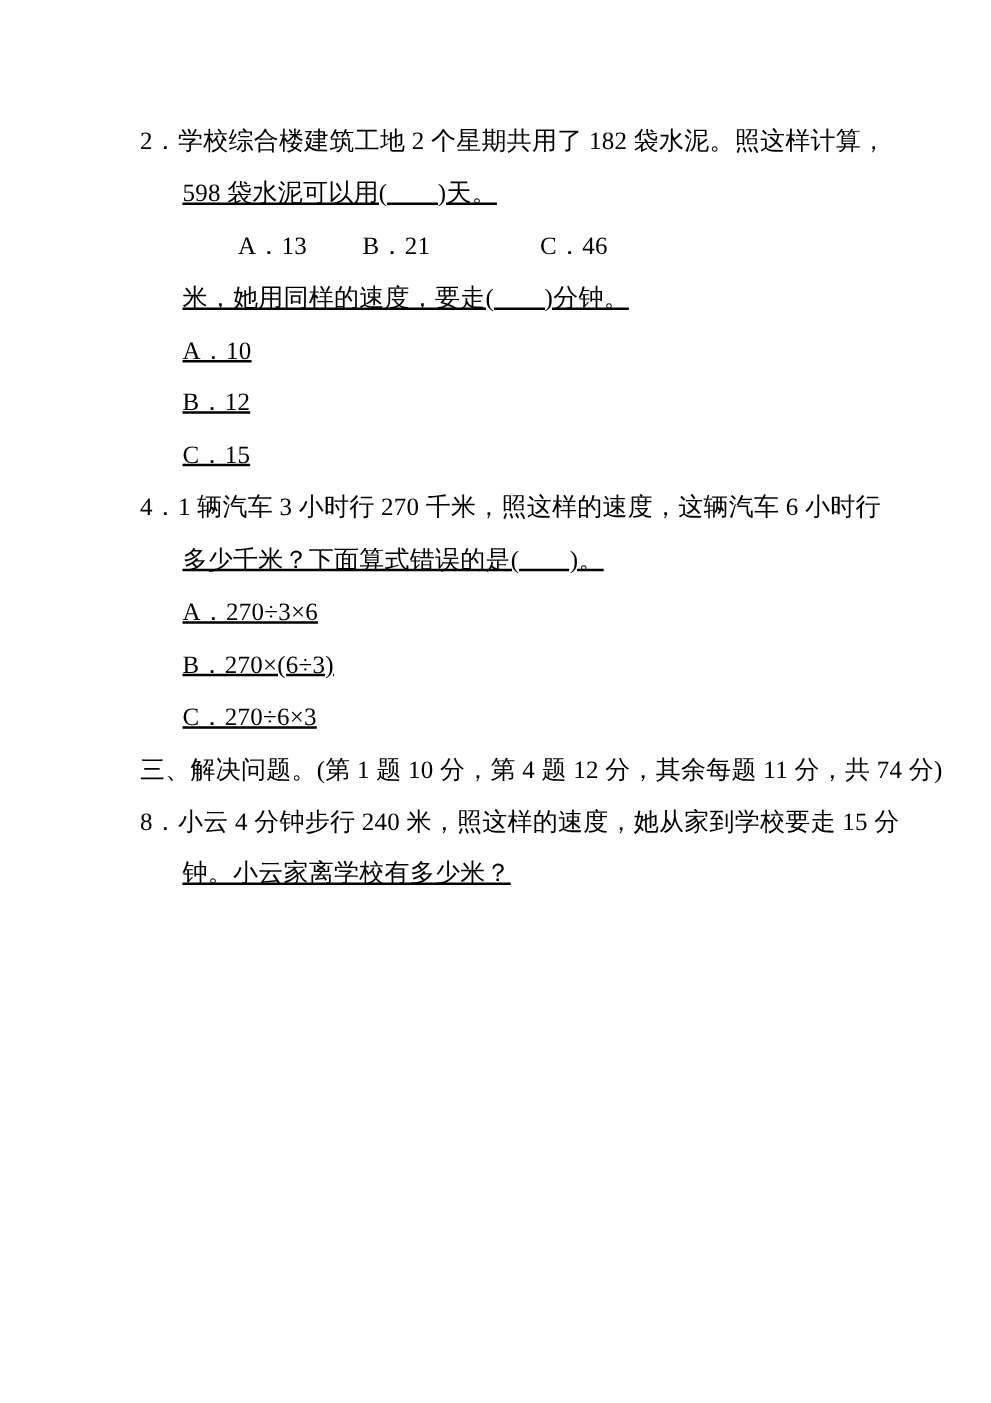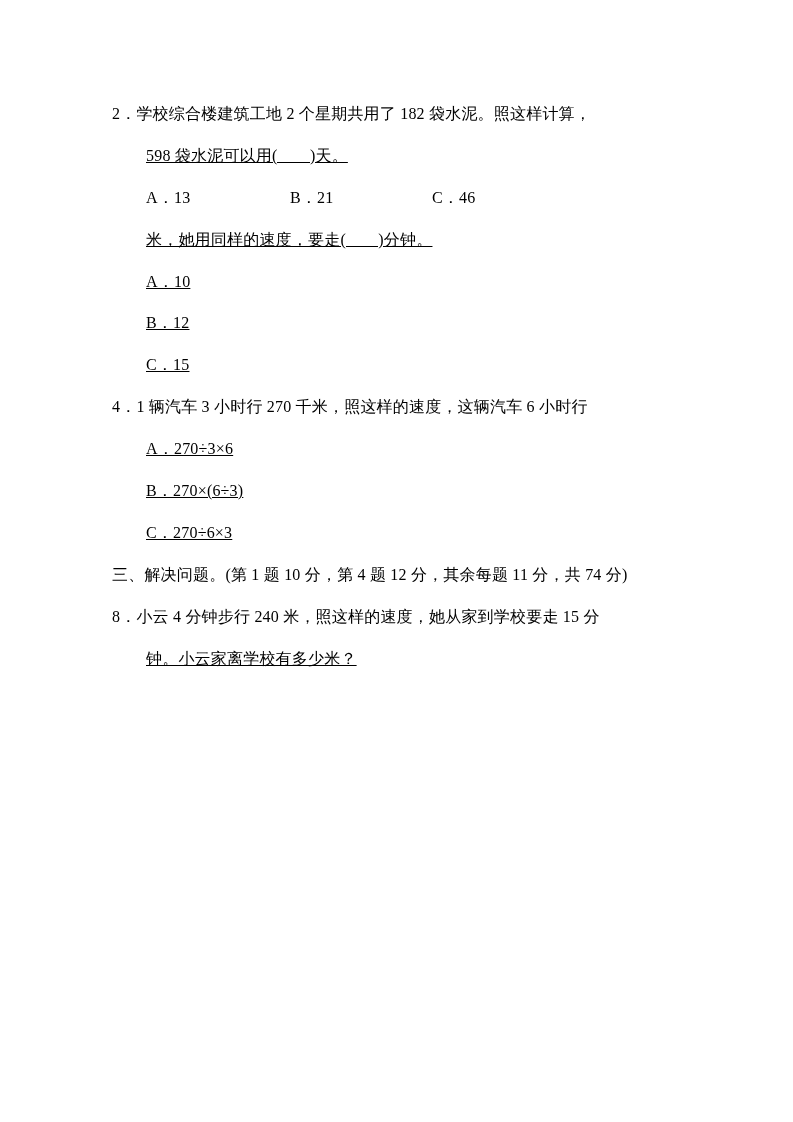--- a/index.html
+++ b/index.html
@@ -16,37 +16,37 @@
     font-family: "Liberation Serif", "DejaVu Serif", serif;
     color: #000000;
   }
   .content {
     position: absolute;
     left: 112px;
     top: 93px;
     width: 610px;
   }
   .line {
-    font-size: 16px;
+    font-size: 20px;
     line-height: 41.9px;
     height: 41.9px;
     white-space: pre;
     letter-spacing: 0.2px;
   }
   
   .cont {
     padding-left: 34px;
     text-decoration: underline;
   }
   
   .opt-row {
     display: flex;
     padding-left: 34px;
   }
-  .opt-row .opt-a { width: 144px; }
+  .opt-row .opt-a { width: 144px; text-align: center; }
   .opt-row .opt-b { width: 142px; }
 </style>
 </head>
 <body>
 
 <div class="page">
   <div class="content">
 
     <div class="line">2．学校综合楼建筑工地 2 个星期共用了 182 袋水泥。照这样计算，</div>
     <div class="line cont">598 袋水泥可以用(　　)天。</div>
@@ -55,20 +55,21 @@
       <span class="opt-b">B．21</span>
       <span class="opt-c">C．46</span>
     </div>
 
     <div class="line cont">米，她用同样的速度，要走(　　)分钟。</div>
     <div class="line cont">A．10</div>
     <div class="line cont">B．12</div>
     <div class="line cont">C．15</div>
 
     <div class="line">4．1 辆汽车 3 小时行 270 千米，照这样的速度，这辆汽车 6 小时行</div>
+    <div class="line cont">多少千米？下面算式错误的是(　　)。</div>
     <div class="line cont">A．270÷3×6</div>
     <div class="line cont">B．270×(6÷3)</div>
     <div class="line cont">C．270÷6×3</div>
 
     <div class="line">三、解决问题。(第 1 题 10 分，第 4 题 12 分，其余每题 11 分，共 74 分)</div>
 
     <div class="line">8．小云 4 分钟步行 240 米，照这样的速度，她从家到学校要走 15 分</div>
     <div class="line cont">钟。小云家离学校有多少米？</div>
 
   </div>

